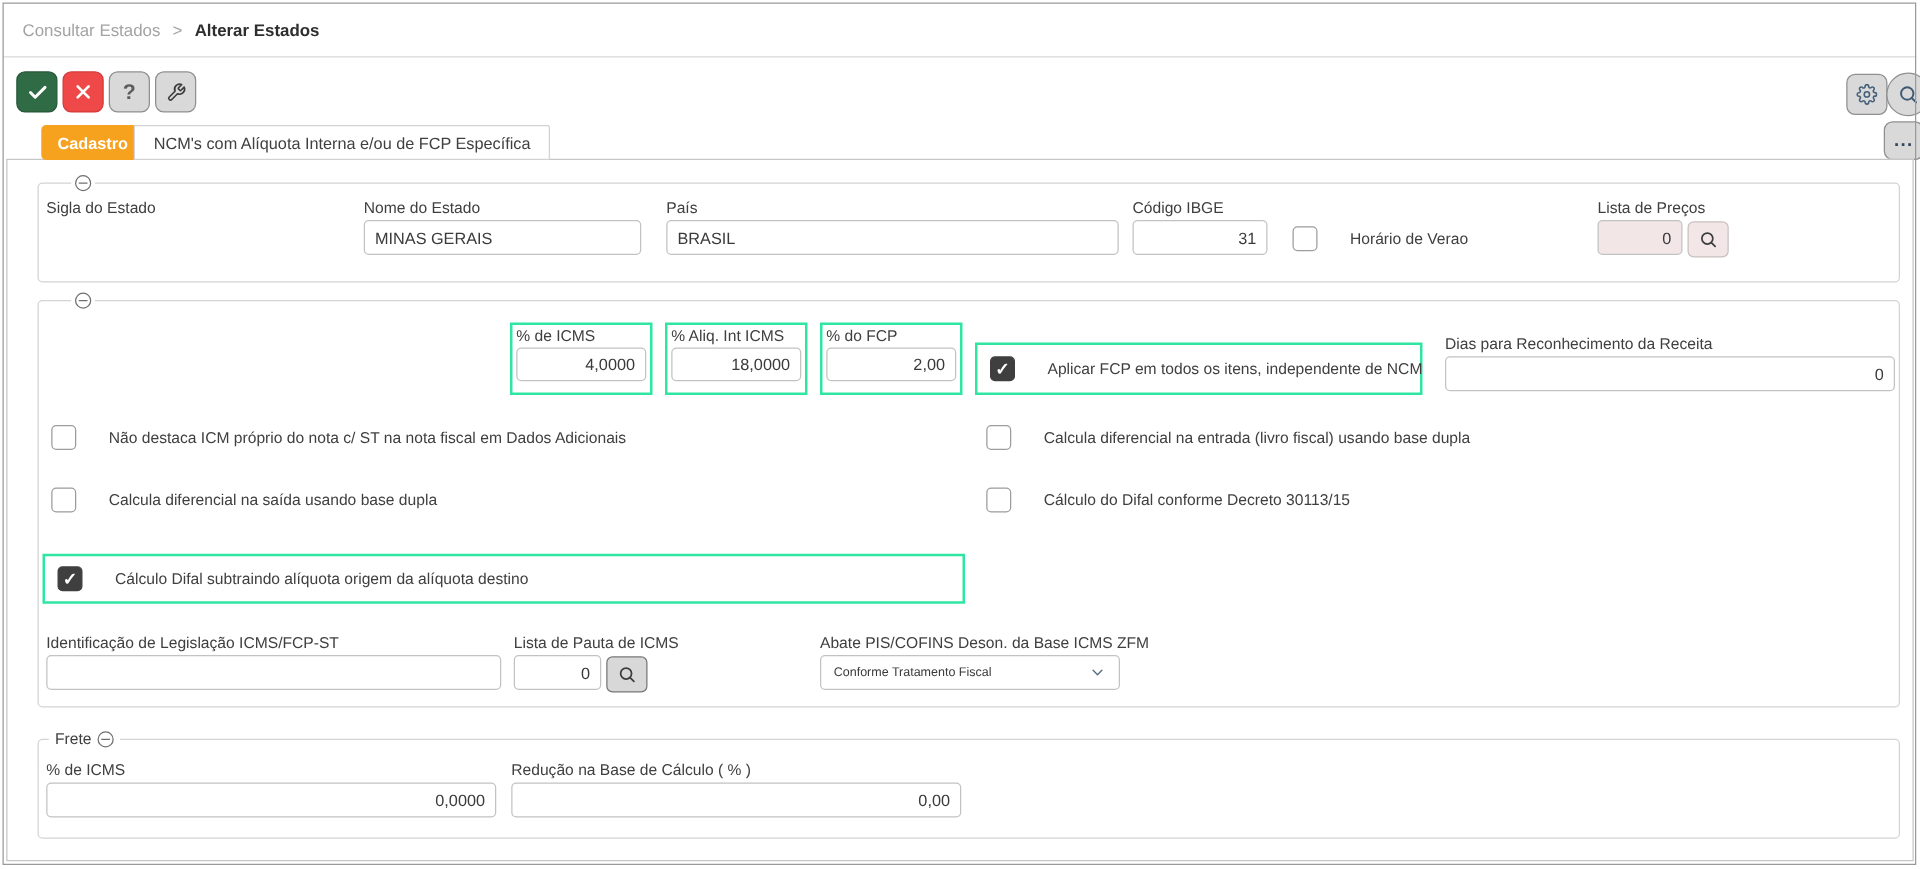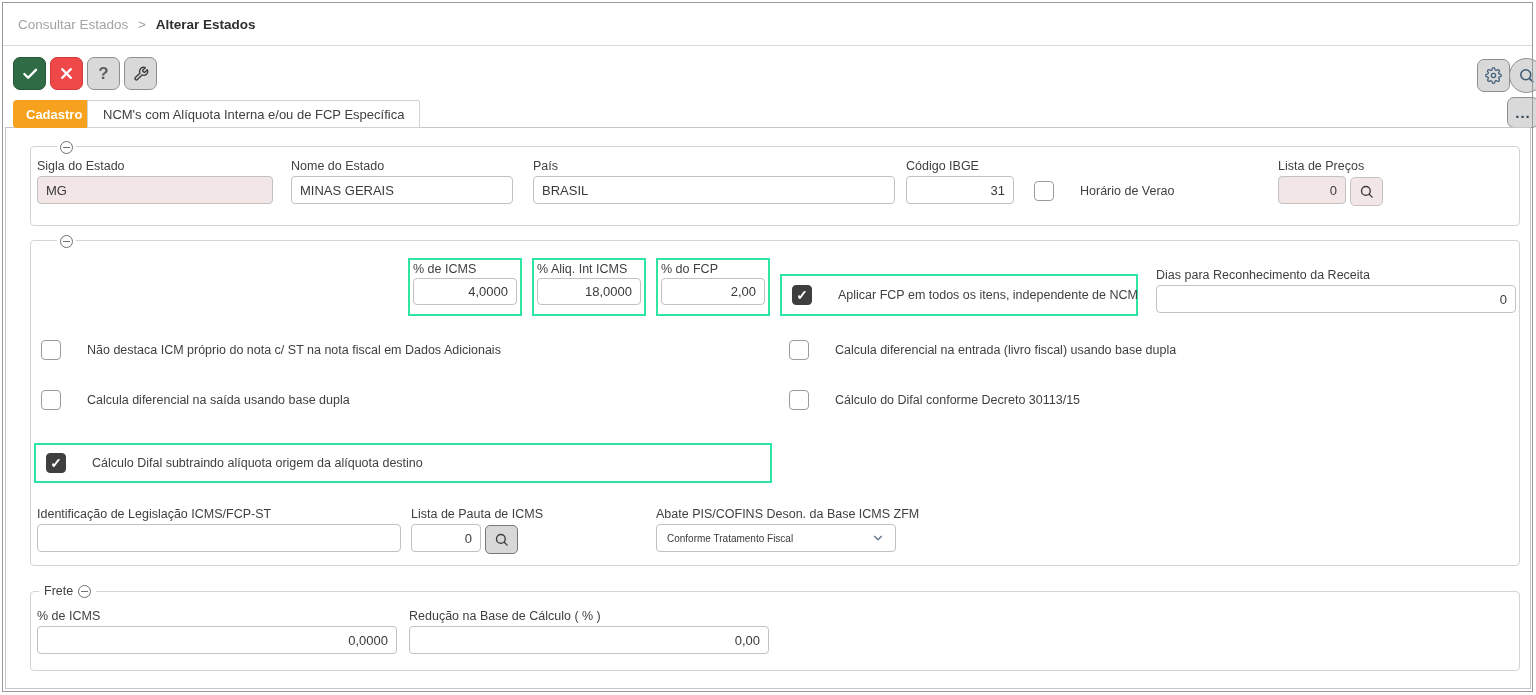--- a/index.html
+++ b/index.html
@@ -23,21 +23,21 @@
           display:flex; align-items:center; justify-content:center; cursor:pointer; }
   .tbtn.green { background:#2F6B44; border:1px solid #26573a; }
   .tbtn.red   { background:#EF4848; border:1px solid #d23b3b; }
   .tbtn.gray  { background:#D9D9D9; border:1px solid #8f8f8f; }
   .tbtn .qmark { font-size:17px; color:#5c5c5c; font-weight:bold; }
   .roundbtn { border-radius:50%; }
   .morebtn { font-weight:bold; color:#33475b; font-size:15px; letter-spacing:1px; line-height:10px; }
 
   
   .tab { position:absolute; top:100px; height:28px; display:flex; align-items:center;
-         font-size:13px; cursor:pointer; z-index:5; }
+         font-size:13px; cursor:pointer; z-index:5;margin-left:20px; }
   .tab.active { left:13px; background:#F6A21F; color:#fff; font-weight:bold;
                 padding:0 13px; border-radius:4px; }
   .tab.inactive { left:87px; background:#fff; color:#404040; padding:0 15px;
                   border:1px solid #d2d2d2; border-radius:0 2px 0 0; }
 
   
   .panel { position:absolute; left:5px; top:127px; width:1526px; height:562px;
            border:1px solid #c6c6c6; background:#fff; }
 
   fieldset.box { position:absolute; border:1px solid #d4d4d4; border-radius:4px; background:#fff; }
@@ -128,21 +128,20 @@
 <div class="tab active">Cadastro</div>
 <div class="tab inactive">NCM's com Alíquota Interna e/ou de FCP Específica</div>
 
 <div class="panel">
 
   <fieldset class="box" style="left:24px;top:18px;width:1490px;height:80px;">
     <span class="fs-collapse"><span class="collapse-icon"></span></span>
 
     <div class="field" style="left:6px;top:12px;width:236px;">
       <div class="flabel">Sigla do Estado</div>
-      <input class="finput disabled" readonly="" value="MG" style="">
     </div>
     <div class="field" style="left:260px;top:12px;width:222px;">
       <div class="flabel">Nome do Estado</div>
       <input class="finput" value="MINAS GERAIS" style="">
     </div>
     <div class="field" style="left:502px;top:12px;width:362px;">
       <div class="flabel">País</div>
       <input class="finput" value="BRASIL" style="">
     </div>
     <div class="field" style="left:875px;top:12px;width:108px;">

